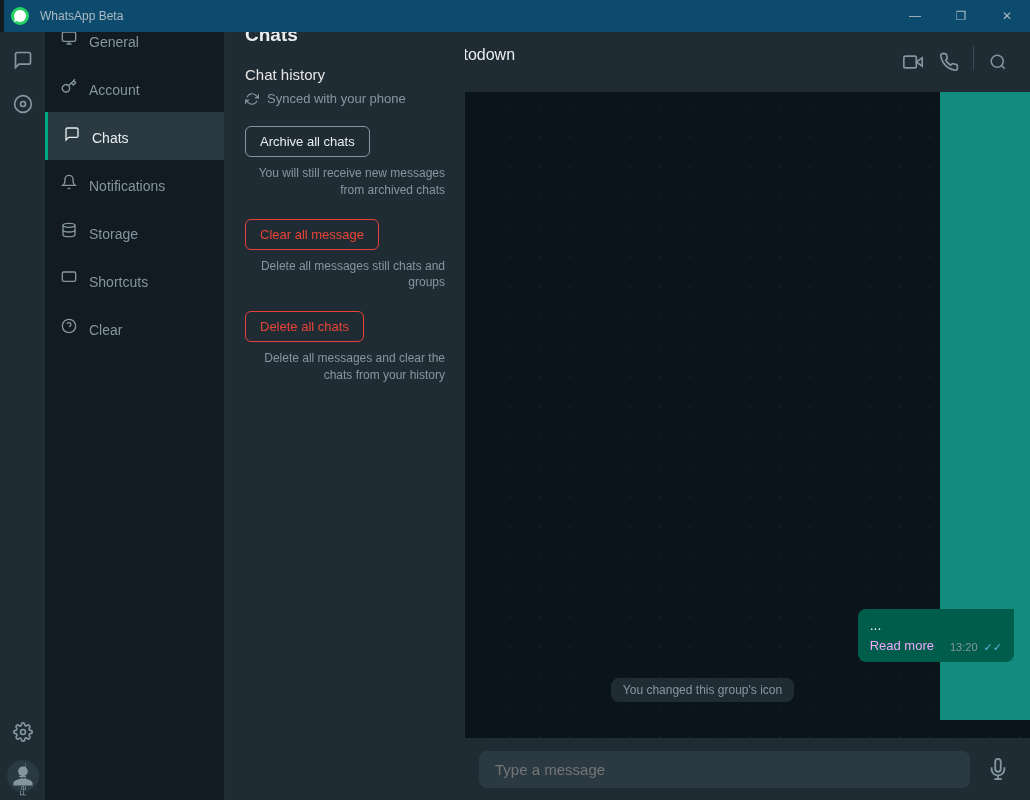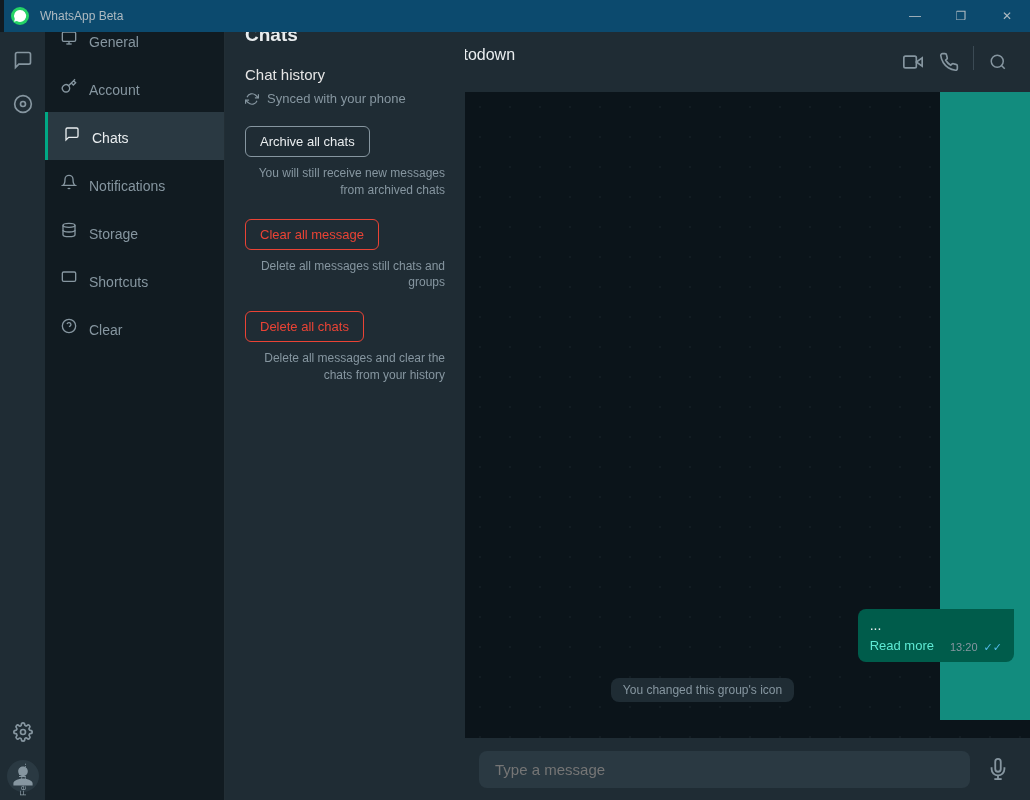--- a/index.html
+++ b/index.html
@@ -307,21 +307,21 @@
       margin-bottom: 8px;
     }
     .message-time {
       font-size: 11px;
       color: #8696a0;
       text-align: right;
       margin-top: 4px;
     }
     .message-read-more {
       font-size: 13px;
-      color: #5eead4;
+      color: #f0abfc;
       cursor: pointer;
     }
 
     
     .teal-rect {
       position: absolute;
       top: 60px;
       right: 0;
       width: 90px;
       background: #128c7e;

